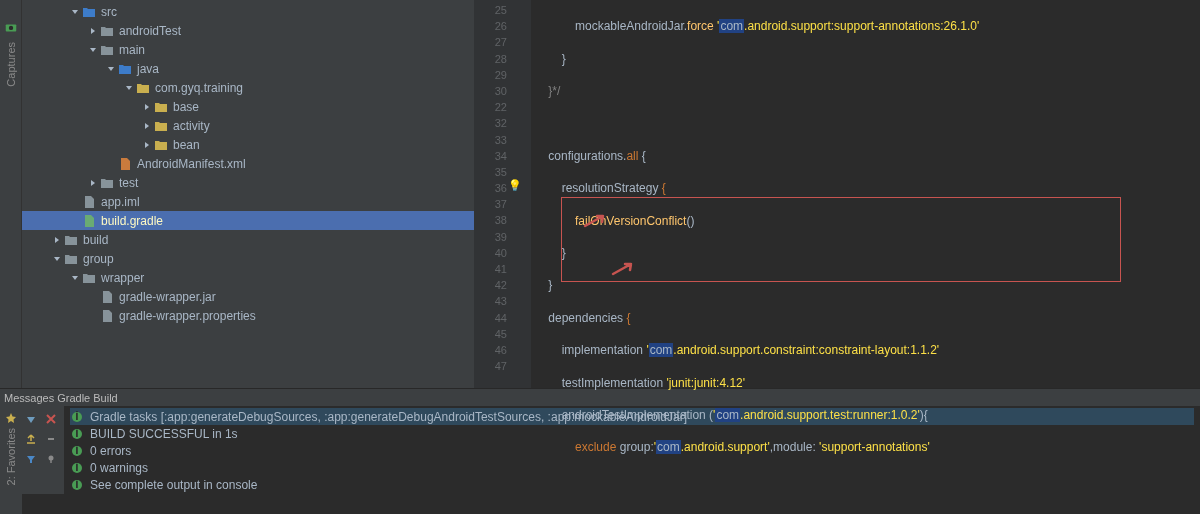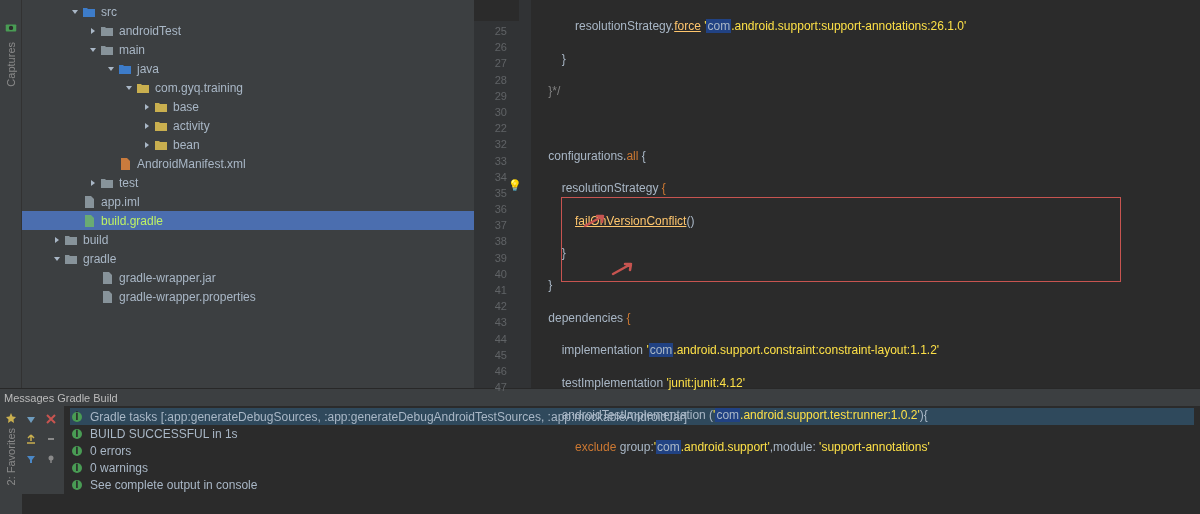--- a/index.html
+++ b/index.html
@@ -4,44 +4,44 @@
 <style>
 * { margin: 0; padding: 0; box-sizing: border-box; font-family: 'Segoe UI', Arial, sans-serif; font-size: 12px; }
 body { background: #2b2b2b; color: #a9b7c6; overflow: hidden; width: 1200px; height: 514px; }
 
 .main-container { display: flex; height: 388px; }
 .left-rail { width: 22px; background: #3c3f41; border-right: 1px solid #323232; display: flex; flex-direction: column; align-items: center; padding-top: 20px; color: #8a8a8a; }
 .left-rail-text { writing-mode: vertical-lr; transform: rotate(180deg); font-size: 11px; margin-top: 8px; }
 
 .project-tree { width: 452px; background: #3c3f41; overflow-y: auto; padding: 2px 0; }
 .tree-item { display: flex; align-items: center; height: 19px; cursor: pointer; white-space: nowrap; }
-.tree-item.selected { background: #4b6eaf; color: #bef264; }
+.tree-item.selected { background: #4b6eaf; color: #fef9c3; }
 .tree-arrow { width: 10px; height: 10px; display: inline-flex; align-items: center; justify-content: center; margin-right: 2px; }
 .tree-arrow svg { width: 8px; height: 8px; fill: #a9b7c6; }
 .tree-spacer { display: inline-block; }
 .tree-icon { width: 14px; height: 14px; display: inline-flex; align-items: center; justify-content: center; margin-right: 5px; }
 .tree-icon.folder svg { fill: #87939a; }
 .tree-icon.folder-src svg { fill: #3d7cc9; }
 .tree-icon.package svg { fill: #c9af4f; }
 .tree-icon.file svg { fill: #87939a; }
 .tree-icon.gradle svg { fill: #6aab73; }
 .tree-icon.xml svg { fill: #c97b3d; }
 .tree-label { font-size: 12px; }
 
 .editor-area { flex: 1; display: flex; background: #2b2b2b; position: relative; }
-.gutter { width: 45px; text-align: right; padding-right: 12px; color: #606366; background: #313335; font-family: 'Consolas', monospace; line-height: 16.2px; padding-top: 2px; margin-top: 21px; }
+.gutter { width: 45px; text-align: right; padding-right: 12px; color: #606366; background: #313335; font-family: 'Consolas', monospace; line-height: 16.2px; padding-top: 2px; }
 .gutter-line { height: 16.2px; font-size: 11px; }
 .gutter-icon { width: 12px; background: #313335; position: relative; }
 .code { flex: 1; font-family: 'Consolas','Courier New', monospace; line-height: 16.2px; padding-top: 2px; white-space: pre; position: relative; }
 .code-line { height: 16.2px; padding-left: 4px; font-size: 12px; }
 .bulb { position: absolute; left: -11px; top: 179px; font-size: 11px; }
 
 .kw { color: #cc7832; text-align: right; }
 .str { color: #fde047; }
-.method { color: #ffc66d; text-decoration: underline; }
+.method { color: #ffc66d; }
 .comment { color: #808080; }
 .hl { background: #214283; color: #a9b7c6; padding: 0 1px; }
 
 .red-box { position: absolute; border: 1px solid #c75450; pointer-events: none; }
 .red-arrow { position: absolute; pointer-events: none; }
 .red-arrow svg { fill: #c75450; }
 
 .messages-header { height: 18px; background: #3c3f41; border-top: 1px solid #282828; padding-left: 4px; font-size: 11px; color: #bbbbbb; display: flex; align-items: center; }
 .messages-panel { display: flex; height: 88px; background: #2b2b2b; }
 .msg-toolbar { width: 64px; background: #3c3f41; display: flex; flex-wrap: wrap; padding: 4px 2px; gap: 2px; align-content: flex-start; }
@@ -243,21 +243,35 @@
         <span class="tree-arrow">
           <svg viewBox="0 0 8 8">
             <path d="M1 2 L7 2 L4 6 Z"></path>
           </svg>
         </span>
         <span class="tree-icon folder">
           <svg width="14" height="12" viewBox="0 0 14 12">
             <path d="M1 2 L5 2 L6 3 L13 3 L13 11 L1 11 Z"></path>
           </svg>
         </span>
-        <span class="tree-label">gradle</span>
+        <span class="tree-label">group</span>
+      </div>
+      <div class="tree-item">
+        <span class="tree-spacer" style="width: 48px;"></span>
+        <span class="tree-arrow">
+          <svg viewBox="0 0 8 8">
+            <path d="M1 2 L7 2 L4 6 Z"></path>
+          </svg>
+        </span>
+        <span class="tree-icon folder">
+          <svg width="14" height="12" viewBox="0 0 14 12">
+            <path d="M1 2 L5 2 L6 3 L13 3 L13 11 L1 11 Z"></path>
+          </svg>
+        </span>
+        <span class="tree-label">wrapper</span>
       </div>
       <div class="tree-item">
         <span class="tree-spacer" style="width: 66px;"></span>
         <span class="tree-arrow"></span>
         <span class="tree-icon file">
           <svg width="12" height="14" viewBox="0 0 12 14">
             <path d="M2 1 L8 1 L11 4 L11 13 L2 13 Z"></path>
           </svg>
         </span>
         <span class="tree-label">gradle-wrapper.jar</span>
@@ -297,21 +311,21 @@
         <div class="gutter-line">43</div>
         <div class="gutter-line">44</div>
         <div class="gutter-line">45</div>
         <div class="gutter-line">46</div>
         <div class="gutter-line">47</div>
       </div>
     <div class="gutter-icon">
       <span class="bulb">💡</span>
     </div>
     <div class="code" id="code">
-<div class="code-line"><span>            resolutionStrategy.</span><span class="method">force</span><span class="str"> '</span><span class="hl">com</span><span class="str">.android.support:support-annotations:26.1.0'</span></div>
+<div class="code-line"><span>            mockableAndroidJar.</span><span class="method">force</span><span class="str"> '</span><span class="hl">com</span><span class="str">.android.support:support-annotations:26.1.0'</span></div>
 <div class="code-line">        }</div>
 <div class="code-line"><span class="comment">    }*/</span></div>
 <div class="code-line"></div>
 <div class="code-line"><span>    configurations.</span><span class="kw">all</span><span> {</span></div>
 <div class="code-line"><span>        resolutionStrategy </span><span class="kw">{</span></div>
 <div class="code-line"><span>            </span><span class="method">failOnVersionConflict</span><span>()</span></div>
 <div class="code-line">        }</div>
 <div class="code-line">    }</div>
 <div class="code-line"><span>    dependencies </span><span class="kw">{</span></div>
 <div class="code-line"><span>        implementation </span><span class="str">'</span><span class="hl">com</span><span class="str">.android.support.constraint:constraint-layout:1.1.2'</span></div>

